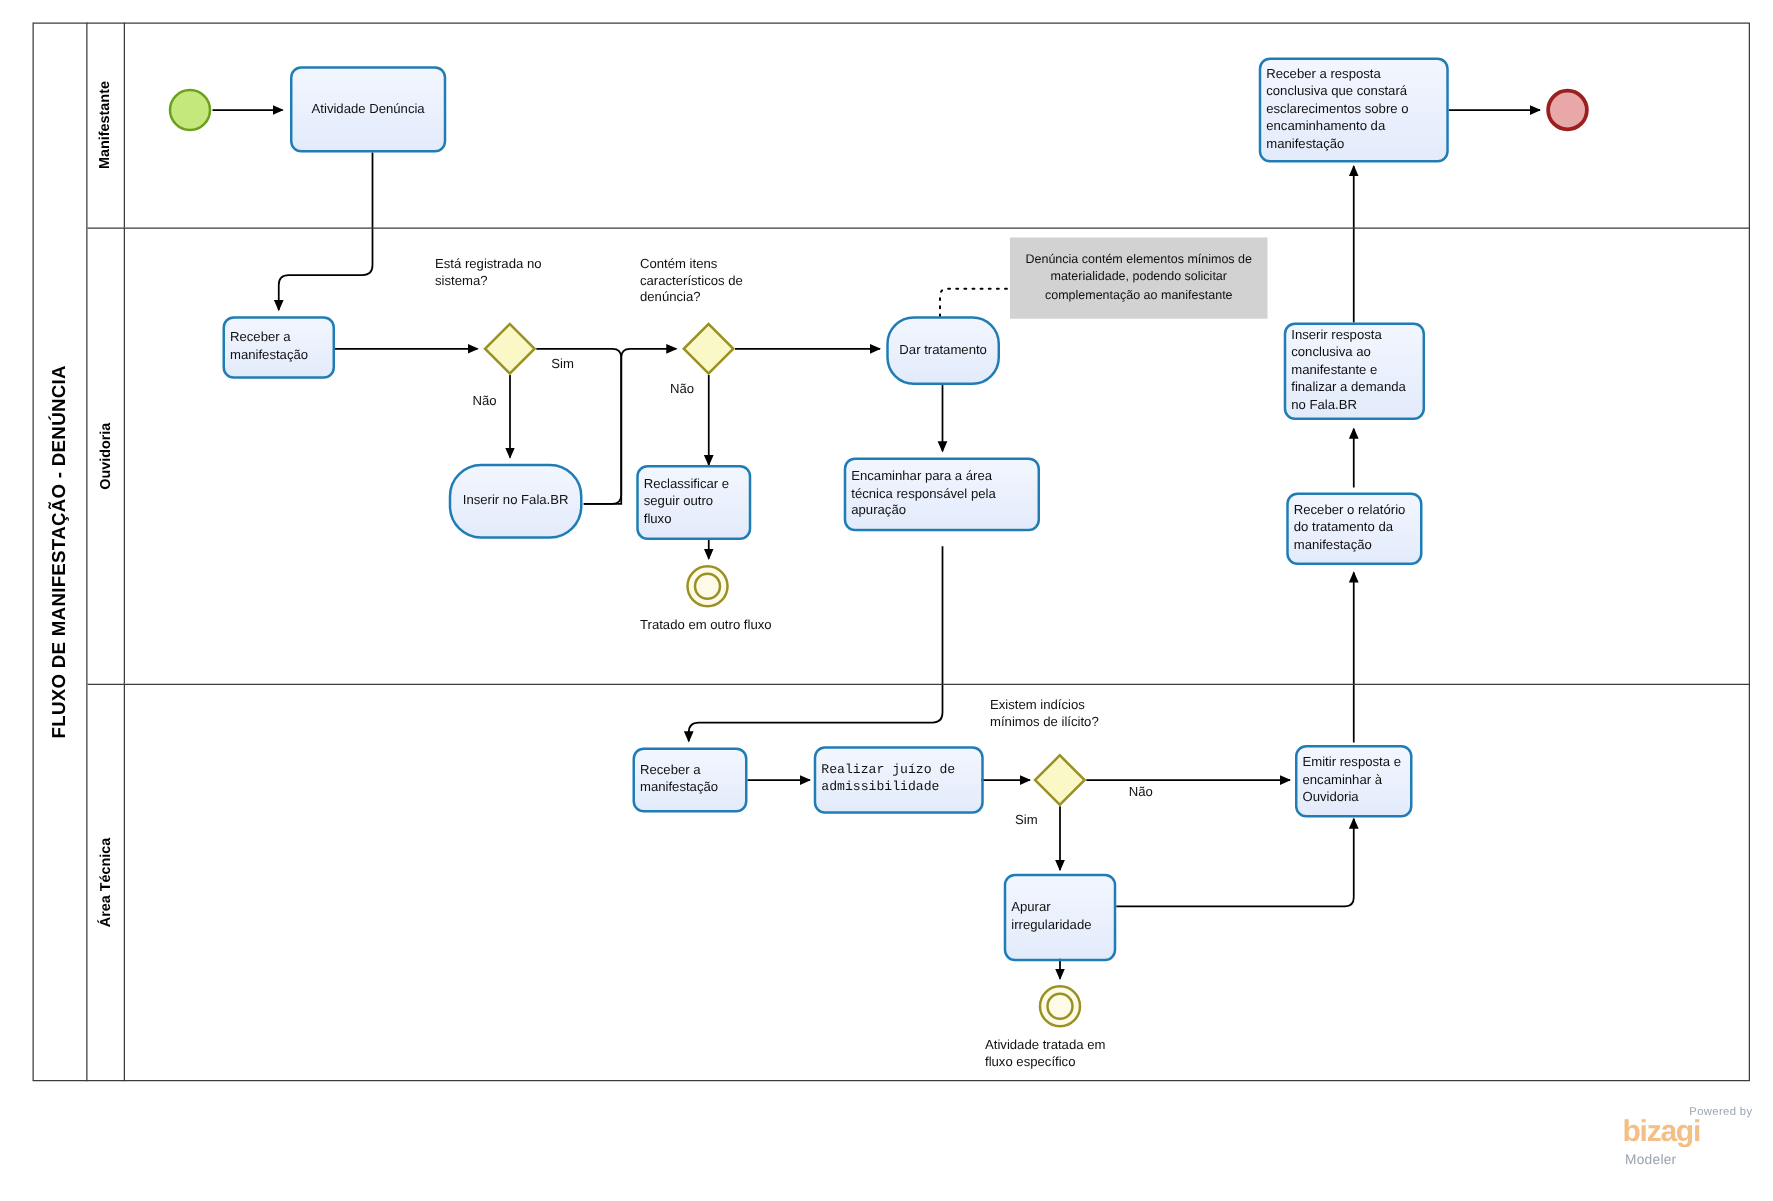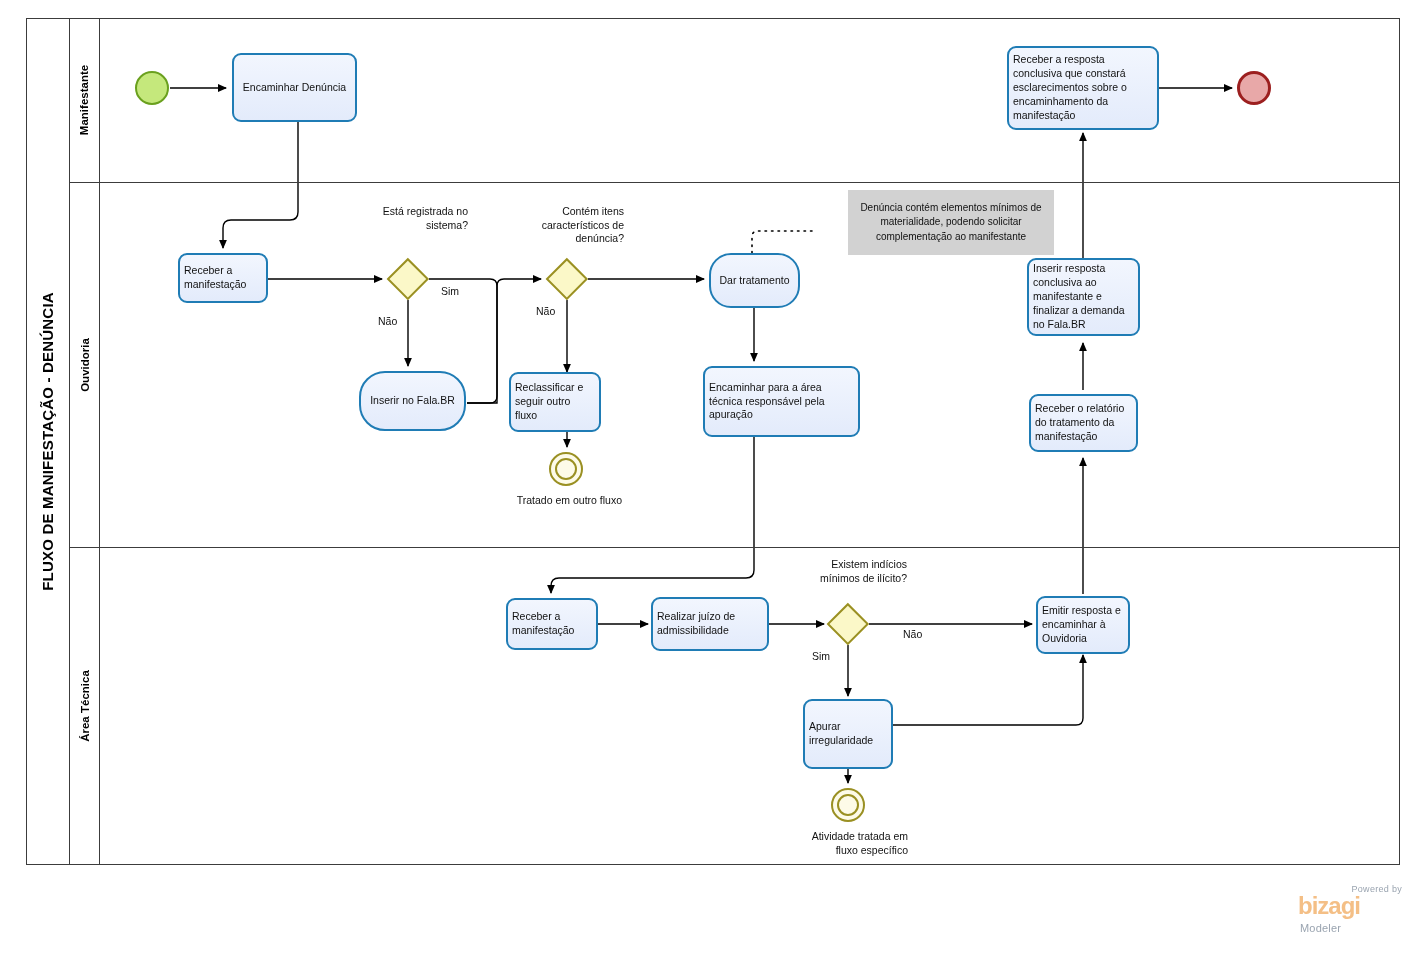--- a/index.html
+++ b/index.html
@@ -32,24 +32,24 @@
   .ev{position:absolute;border-radius:50%;box-sizing:border-box;}
   .ev-start{width:34px;height:34px;background:#c5e87c;border:2px solid #6aa01e;}
   .ev-end{width:34px;height:34px;background:#e8a8a8;border:3px solid #9c1f1f;}
   .ev-term{width:34px;height:34px;background:#fdfbe8;border:2px solid #9a9023;}
   .ev-term:after{content:"";position:absolute;left:4px;top:4px;width:22px;height:22px;
                  border:2px solid #9a9023;border-radius:50%;box-sizing:border-box;}
 
   
   .annot{position:absolute;box-sizing:border-box;background:#d2d2d2;
          display:flex;align-items:center;justify-content:center;text-align:center;
-         font-size:10px;color:#111;line-height:1.42;padding:4px 8px;margin-left:40px;}
-
-  
-  .lbl{position:absolute;font-size:10.5px;color:#111;line-height:1.3;text-align:right;white-space:pre-line;}
+         font-size:10px;color:#111;line-height:1.42;padding:4px 8px;}
+
+  
+  .lbl{position:absolute;font-size:10.5px;color:#111;line-height:1.3;text-align:left;white-space:pre-line;}
   .flow-lbl{position:absolute;font-size:10.5px;color:#111;}
 
   
   #wires{position:absolute;left:0;top:0;width:1418px;height:961px;pointer-events:none;}
 
   
   .bz{position:absolute;left:1286px;top:884px;width:118px;height:52px;}
   .bz .pw{position:absolute;right:2px;top:0;font-size:9px;font-weight:normal;color:#9aa4b0;letter-spacing:.3px;}
   .bz .nm{position:absolute;left:12px;top:10px;font-size:24px;font-weight:bold;color:#f4bf86;letter-spacing:-1px;line-height:1;}
   .bz .md{position:absolute;left:14px;top:38px;font-size:11px;color:#9aa4b0;letter-spacing:.2px;}
@@ -129,21 +129,21 @@
     <span>Ouvidoria</span>
   </div>
   <div class="lane-sep" style="top:547px;"></div>
 
   <div class="lane-label" style="top:547px;height:318px;">
     <span>Área Técnica</span>
   </div>
 
   <div class="ev ev-start" style="left:135px;top:71px;"></div>
 
-  <div class="task" style="left:232px;top:53px;width:125px;height:69px;">Encaminhar Denúncia</div>
+  <div class="task" style="left:232px;top:53px;width:125px;height:69px;">Atividade Denúncia</div>
 
   <div class="task" style="left:1007px;top:46px;width:152px;height:84px;">Receber a resposta conclusiva que constará esclarecimentos sobre o encaminhamento da manifestação</div>
 
   <div class="ev ev-end" style="left:1237px;top:71px;"></div>
 
   <div class="task" style="left:178px;top:253px;width:90px;height:50px;">Receber a manifestação</div>
 
   <div class="gw" style="left:387px;top:258px;">
       <i></i>
     </div>
@@ -161,29 +161,29 @@
 
   <div class="task" style="left:509px;top:372px;width:92px;height:60px;">Reclassificar e seguir outro fluxo</div>
 
   <div class="ev ev-term" style="left:549px;top:452px;"></div>
   <div class="lbl" style="left:512px;top:494px;width:110px;">Tratado em outro fluxo</div>
 
   <div class="task" style="left:709px;top:253px;width:91px;height:55px;border-radius:22px;">Dar tratamento</div>
 
   <div class="annot" style="left:808px;top:190px;width:206px;height:65px;">Denúncia contém elementos mínimos de materialidade, podendo solicitar complementação ao manifestante</div>
 
-  <div class="task" style="left:675px;top:366px;width:157px;height:71px;margin-left:28px;">Encaminhar para a área técnica responsável pela apuração</div>
+  <div class="task" style="left:675px;top:366px;width:157px;height:59px;">Encaminhar para a área técnica responsável pela apuração</div>
 
   <div class="task" style="left:1029px;top:394px;width:109px;height:58px;">Receber o relatório do tratamento da manifestação</div>
 
   <div class="task" style="left:1027px;top:258px;width:113px;height:78px;">Inserir resposta conclusiva ao manifestante e finalizar a demanda no Fala.BR</div>
 
   <div class="task" style="left:506px;top:598px;width:92px;height:52px;">Receber a manifestação</div>
 
-  <div class="task" style="left:651px;top:597px;width:118px;height:54px;">Realizar juízo de admissibilidade</div>
+  <div class="task" style="left:651px;top:597px;width:136px;height:54px;font-family:Liberation Mono, monospace;">Realizar juízo de admissibilidade</div>
 
   <div class="gw" style="left:827px;top:603px;">
       <i></i>
     </div>
   <div class="lbl" style="left:792px;top:558px;width:115px;">Existem indícios mínimos de ilícito?</div>
   <div class="flow-lbl" style="left:812px;top:650px;">Sim</div>
   <div class="flow-lbl" style="left:903px;top:628px;">Não</div>
 
   <div class="task" style="left:803px;top:699px;width:90px;height:70px;">Apurar irregularidade</div>
 

